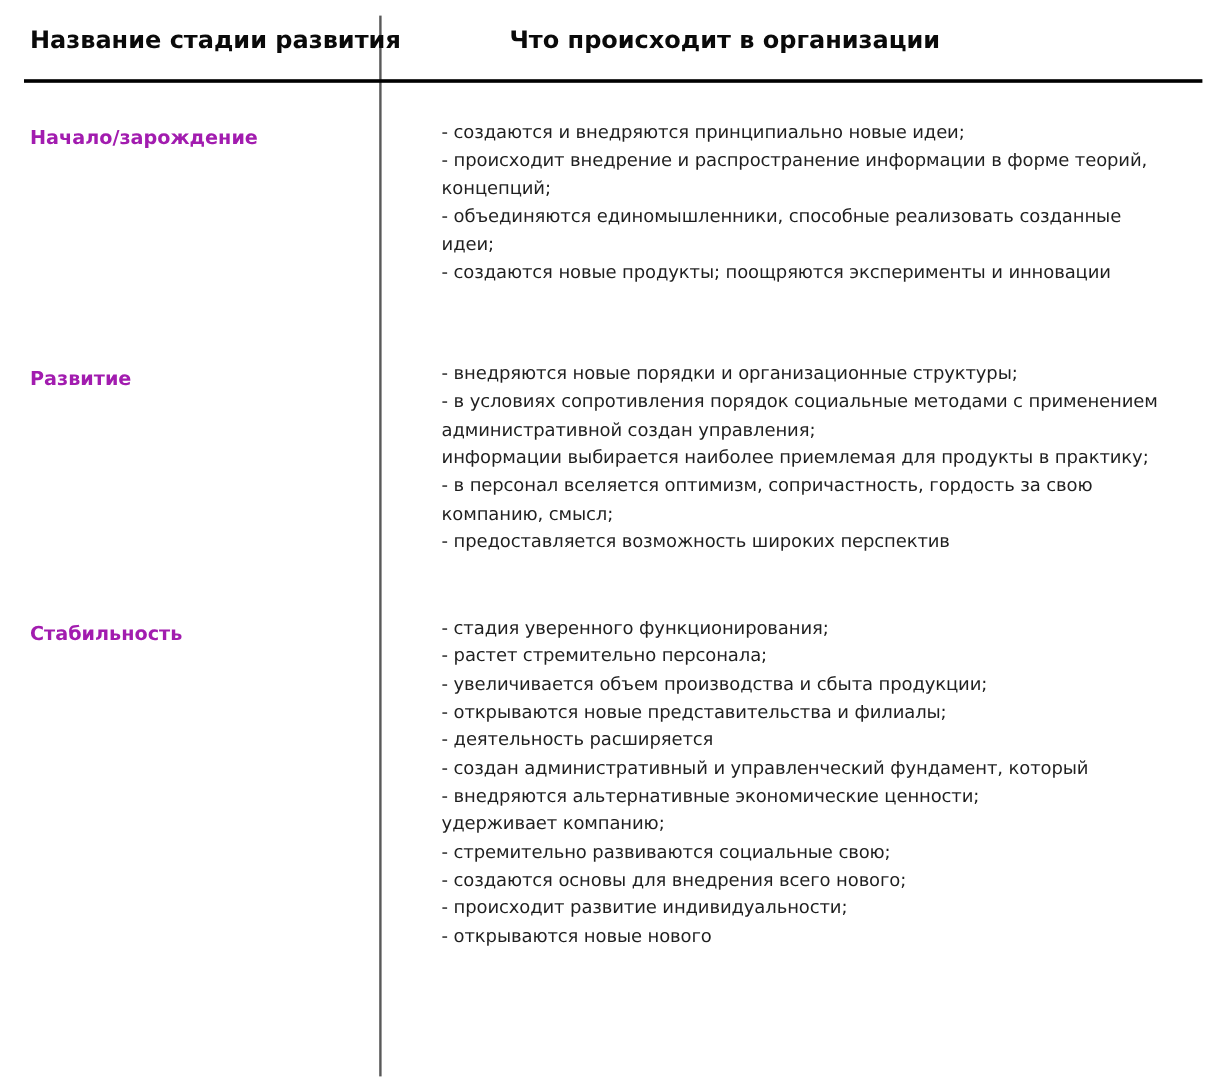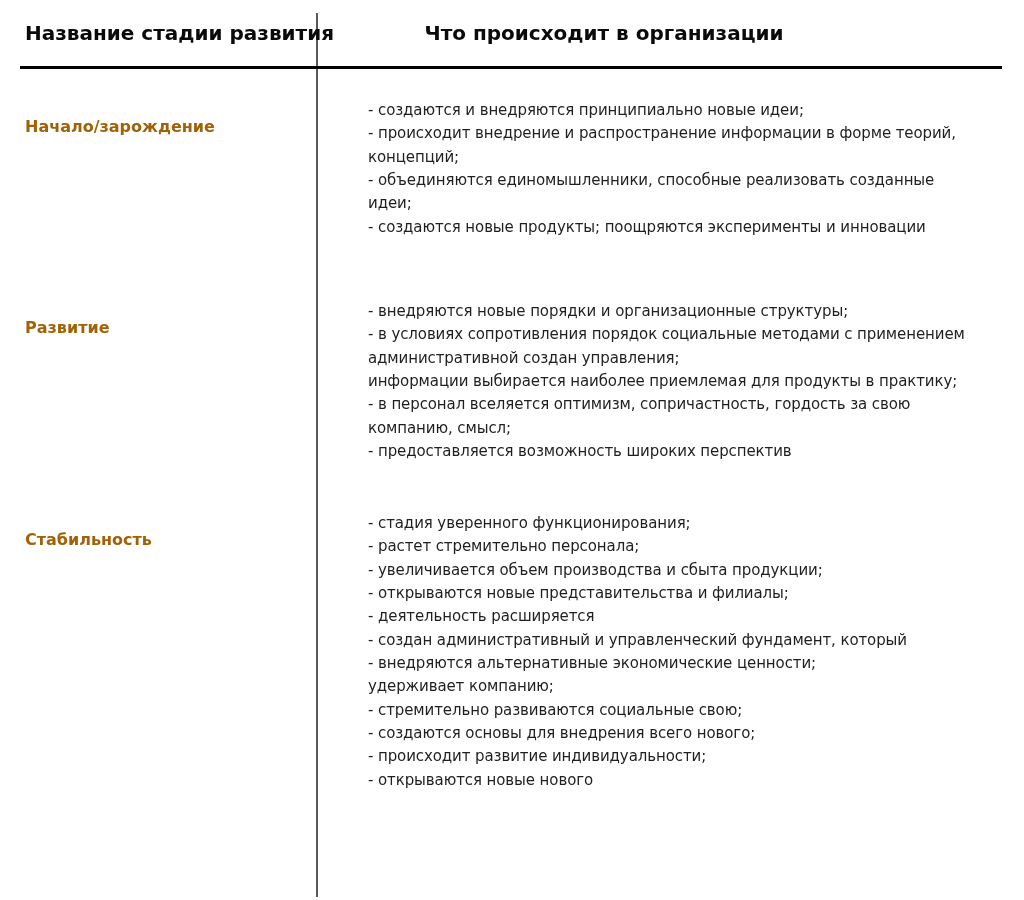--- a/index.html
+++ b/index.html
@@ -41,25 +41,25 @@
   .col-header.content {
     left: 318px;
     width: 572px;
     text-align: center;
     white-space: nowrap;
   }
   .table-row { position: absolute; left: 0; width: 1024px; }
   .stage-name {
     position: absolute;
     left: 25px;
-    top: 16px;
+    top: 4px;
     width: 280px;
     font-size: 16px;
     font-weight: bold;
-    color: #a16207;
+    color: #a21caf;
     line-height: 23.33px;
     white-space: nowrap;
   }
   .stage-description {
     position: absolute;
     left: 352px;
     top: 0;
     width: 660px;
     margin-left: 16px;
   }

